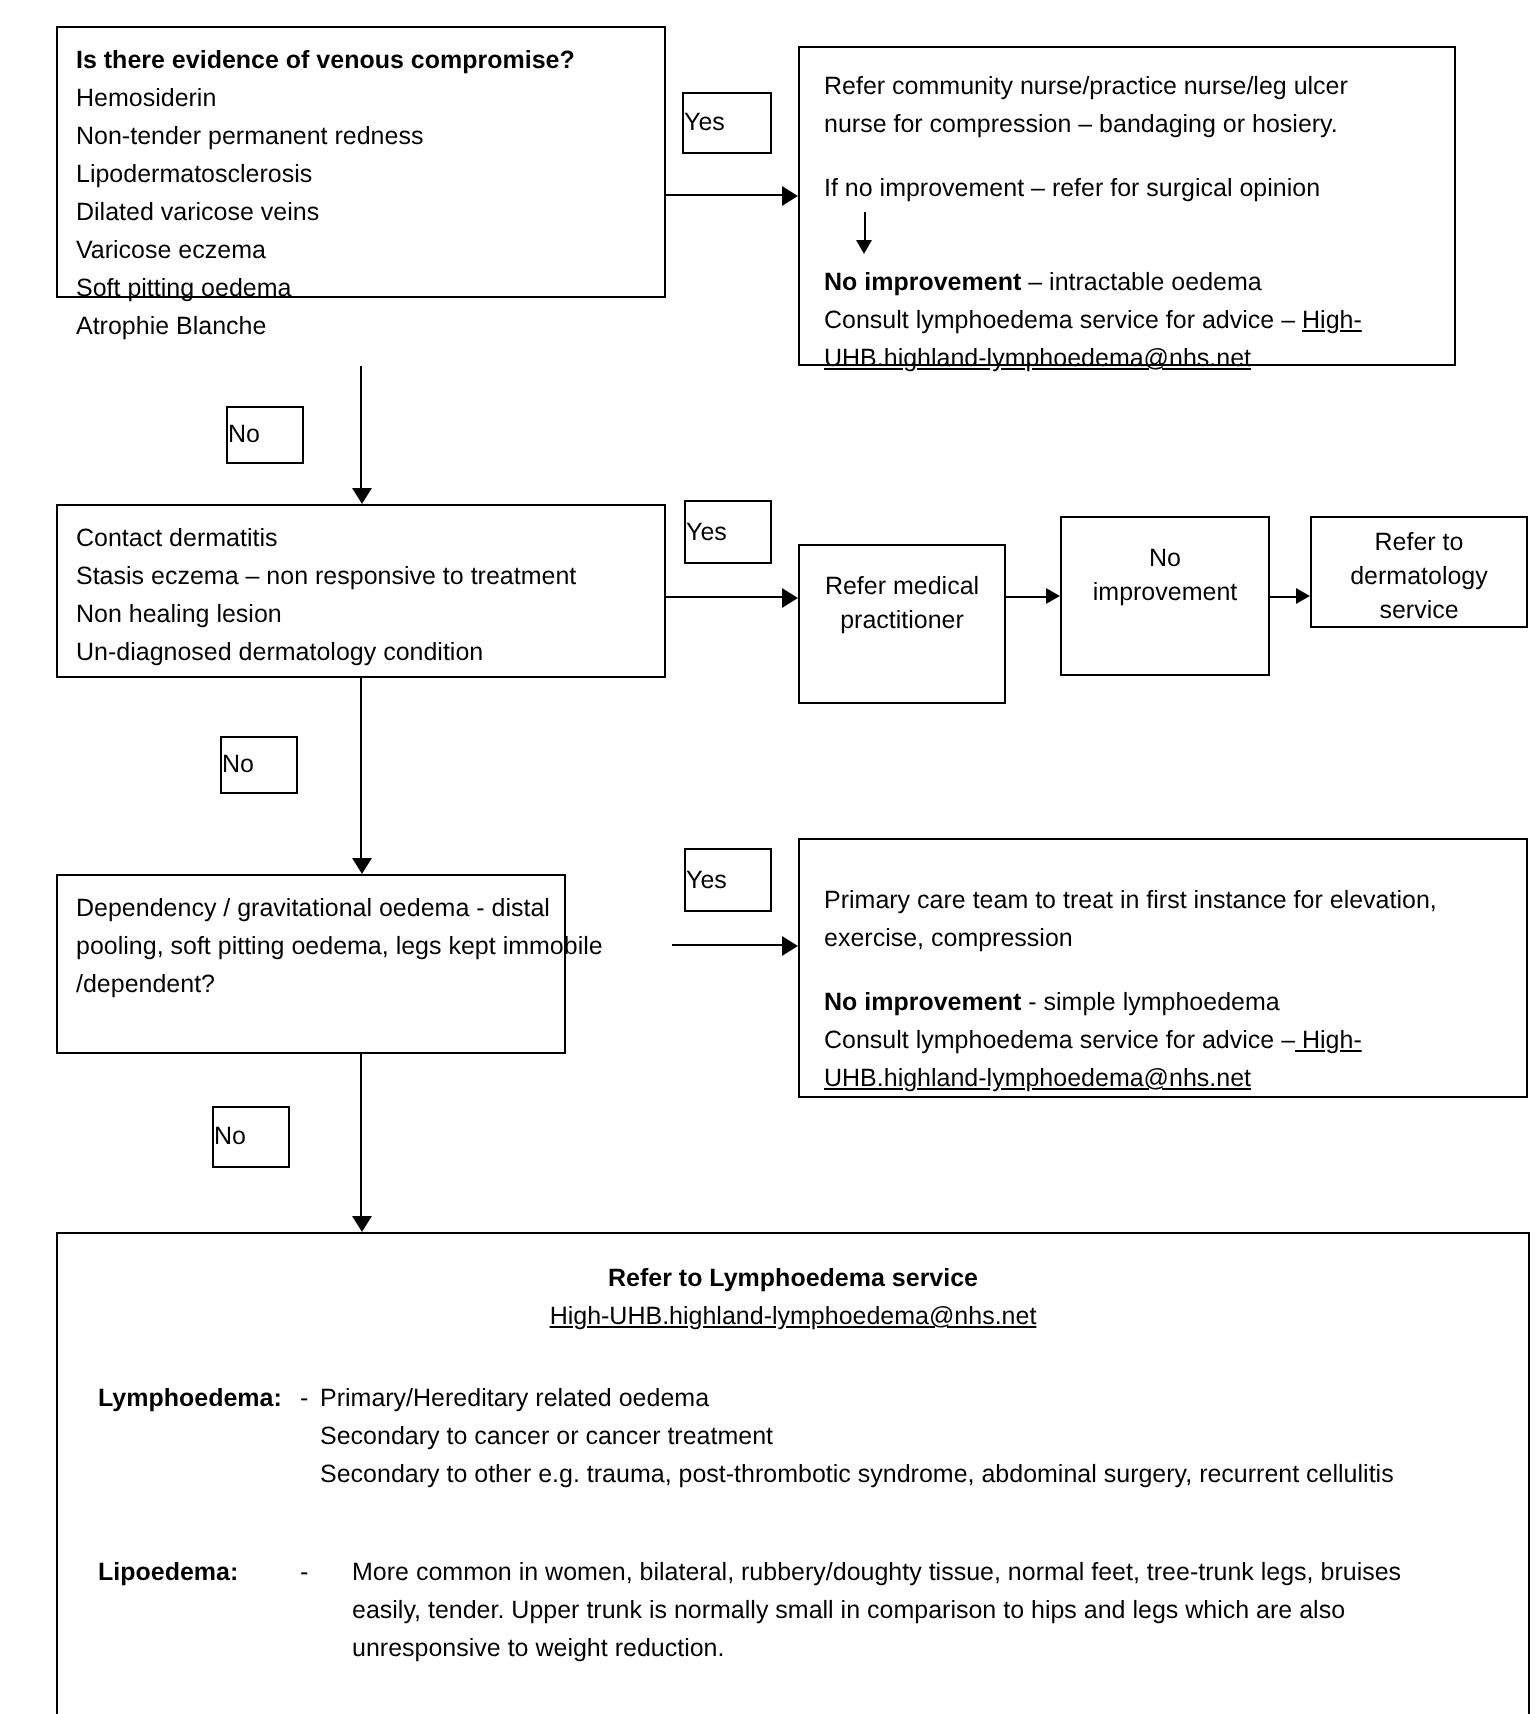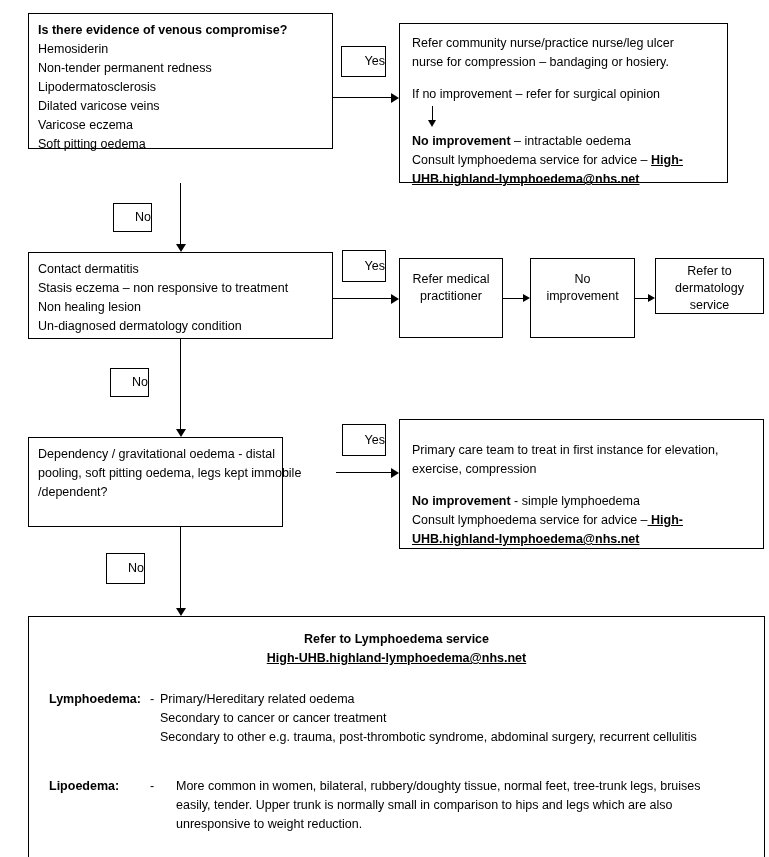--- a/index.html
+++ b/index.html
@@ -26,32 +26,32 @@
   }
   .box-pad {
     padding: 7px 9px 6px 9px;
   }
   .line {
     font-size: 12.5px;
     line-height: 19px;
     white-space: nowrap;
   }
   .b { font-weight: bold; }
-  .bu { font-weight: bold; text-decoration: underline; margin-top: 28px; }
+  .bu { font-weight: normal; text-decoration: underline; margin-top: 28px; }
   .gap { height: 13px; }
 
   
   .ynbox {
     position: absolute;
     border: 1px solid #000000;
     background: #ffffff;
     box-sizing: border-box;
     display: flex;
     align-items: center;
-    justify-content: flex-end;
+    justify-content: flex-start;
     font-size: 12.5px;
     line-height: 1;
   }
 
   
   .minibox {
     position: absolute;
     border: 1px solid #000000;
     background: #ffffff;
     box-sizing: border-box;
@@ -126,20 +126,21 @@
 <div id="page">
 
   <div class="box box-pad" style="left:28px; top:13px; width:305px; height:136px;">
     <div class="line b">Is there evidence of venous compromise?</div>
     <div class="line">Hemosiderin</div>
     <div class="line">Non-tender permanent redness</div>
     <div class="line">Lipodermatosclerosis</div>
     <div class="line">Dilated varicose veins</div>
     <div class="line">Varicose eczema</div>
     <div class="line">Soft pitting oedema</div>
+    <div class="line">Atrophie Blanche</div>
   </div>
 
   <div class="ynbox" style="left:341px; top:46px; width:45px; height:31px;">
     <span>Yes</span>
   </div>
 
   <div class="hline" style="left:333px; top:97px; width:58px;"></div>
   <div class="arrow-right" style="left:391px; top:93px;"></div>
 
   <div class="box box-pad" style="left:399px; top:23px; width:329px; height:160px; padding:10px 12px;">
@@ -175,21 +176,21 @@
     <div class="line">Un-diagnosed dermatology condition</div>
   </div>
 
   <div class="ynbox" style="left:342px; top:250px; width:44px; height:32px;">
     <span>Yes</span>
   </div>
 
   <div class="hline" style="left:333px; top:298px; width:58px;"></div>
   <div class="arrow-right" style="left:391px; top:294px;"></div>
 
-  <div class="minibox" style="left:399px; top:258px; width:104px; height:80px;">
+  <div class="minibox" style="left:399px; top:272px; width:104px; height:80px;">
     <div>Refer medical</div>
     <div>practitioner</div>
   </div>
 
   <div class="hline" style="left:503px; top:298px; width:20px;"></div>
   <div class="arrow-right-sm" style="left:523px; top:294px;"></div>
 
   <div class="minibox" style="left:530px; top:258px; width:105px; height:80px;">
     <div>No</div>
     <div>improvement</div>

